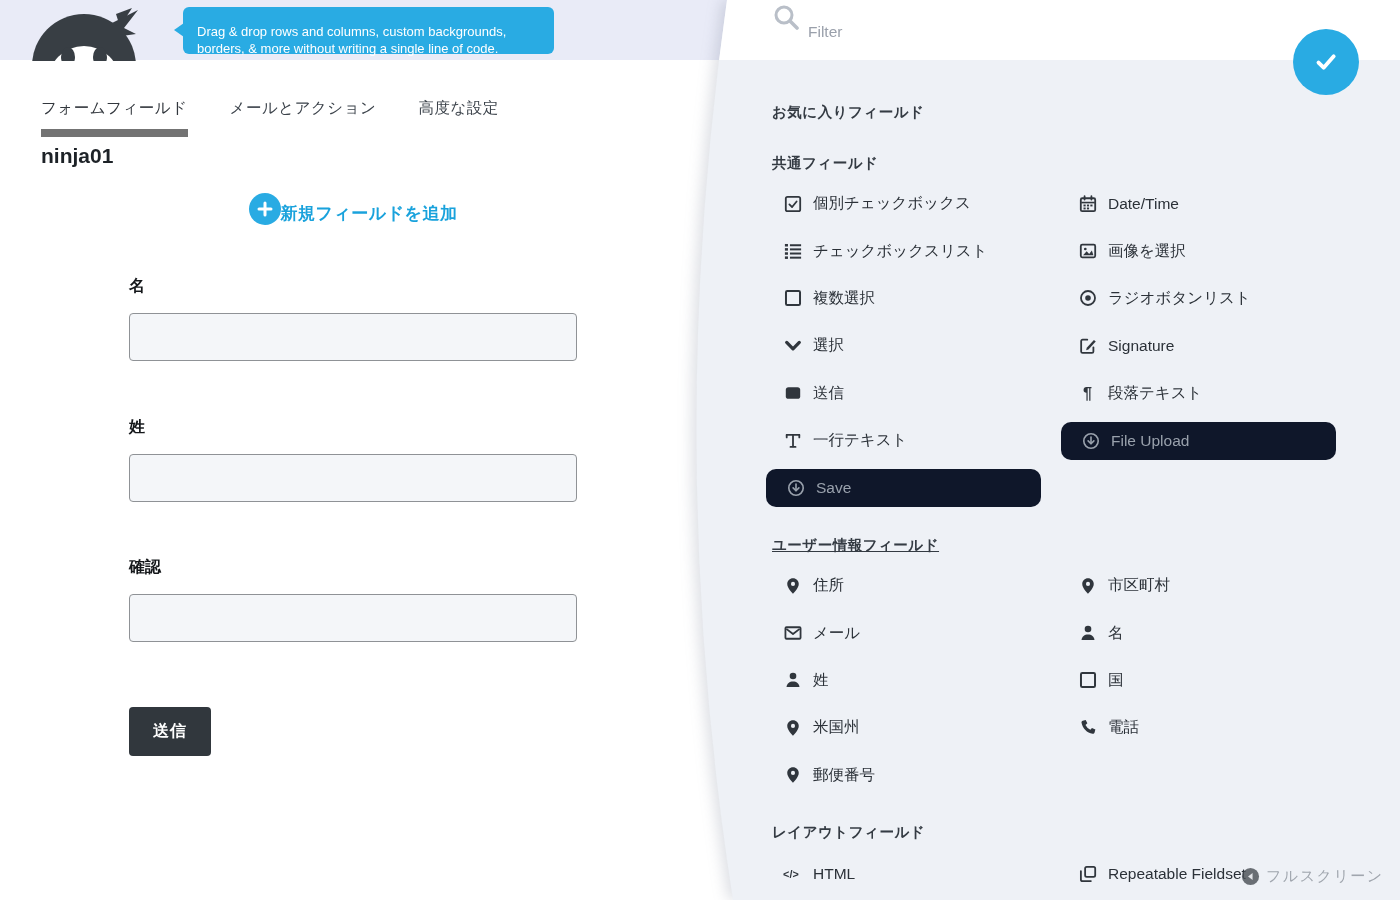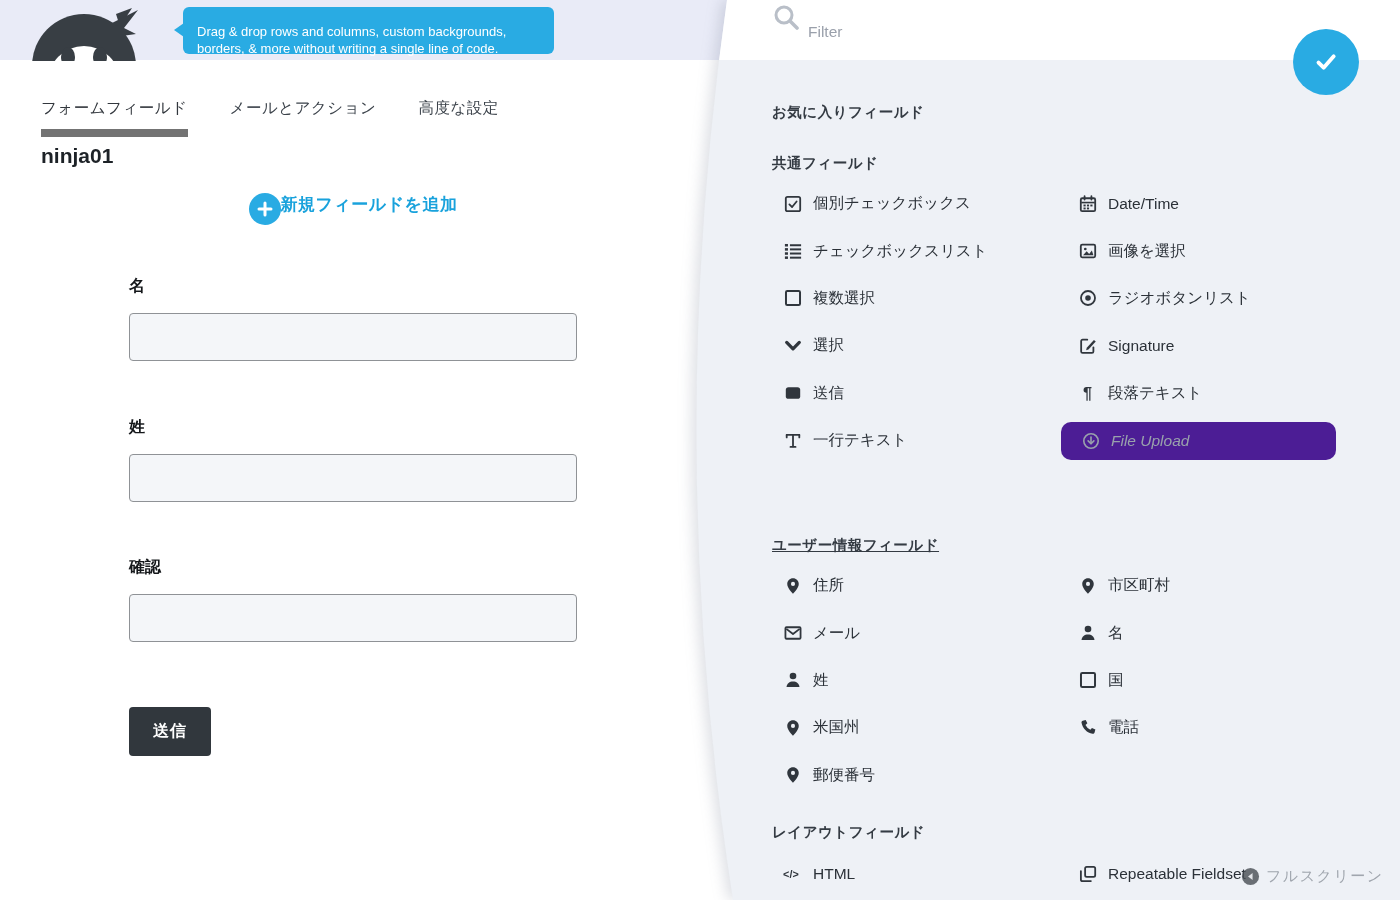--- a/index.html
+++ b/index.html
@@ -21,21 +21,21 @@
     content:"";position:absolute;left:-9px;top:16px;width:0;height:0;
     border-top:7px solid transparent;border-bottom:7px solid transparent;border-right:10px solid #29abe3;
   }
   .tooltip span{display:block;white-space:nowrap;}
   
   .tabs{position:absolute;left:41px;top:98px;display:flex;gap:42px;z-index:2;}
   .tab{font-size:15.5px;color:#3c434b;padding-bottom:10px;letter-spacing:.5px;cursor:pointer;}
   .tab.active{border-bottom:8px solid #737373;color:#32373d;}
   
   .form-title{position:absolute;left:41px;top:144px;font-size:21px;font-weight:700;color:#1d2227;z-index:2;}
-  .add-row{position:absolute;left:129px;top:193px;width:448px;display:flex;align-items:flex-start;justify-content:center;gap:0;z-index:2;cursor:pointer;}
+  .add-row{position:absolute;left:129px;top:193px;width:448px;display:flex;align-items:flex-end;justify-content:center;gap:0;z-index:2;cursor:pointer;}
   .add-circle{width:32px;height:32px;border-radius:50%;background:#29abe3;display:flex;align-items:center;justify-content:center;flex:0 0 32px;}
   .add-label{font-size:17px;font-weight:700;color:#19a2dc;letter-spacing:.5px;}
   .field-group{position:absolute;left:129px;width:448px;z-index:2;}
   .fg-label{font-size:16px;font-weight:700;color:#14171a;display:block;margin-bottom:16px;}
   .fg-input{
     width:448px;height:48px;box-sizing:border-box;border:1px solid #8f9296;border-radius:4px;
     background:#f4f6f9;font-size:15px;padding:0 10px;color:#2b3138;
   }
   .submit-btn{
     position:absolute;left:129px;top:707px;width:82px;height:49px;border:none;border-radius:4px;
@@ -61,22 +61,22 @@
   .sec-h.user{top:536px;text-decoration:underline;}
   .sec-h.layout{top:823px;}
   .items-grid{position:absolute;left:0;width:592px;display:grid;grid-template-columns:295px 295px;grid-auto-rows:47.4px;}
   .items-grid.common{top:180px;}
   .items-grid.user{top:562px;}
   .items-grid.layout{top:850px;}
   .field-item{display:flex;align-items:center;gap:10px;padding-left:17px;font-size:15.5px;color:#2b3138;cursor:grab;}
   .fi-icon{width:20px;height:20px;flex:0 0 20px;display:flex;align-items:center;justify-content:center;color:#30363d;}
   .fi-label{white-space:nowrap;}
   .field-item.disabled{
-    background:#4c1d95;border-radius:10px;height:38px;align-self:center;box-sizing:border-box;
-    width:calc(100% - 20px);padding-left:20px;color:#99a1ac;cursor:default;font-style:italic;
+    background:#0f172a;border-radius:10px;height:38px;align-self:center;box-sizing:border-box;
+    width:calc(100% - 20px);padding-left:20px;color:#99a1ac;cursor:default;
   }
   .field-item.disabled .fi-icon{color:#99a1ac;}
   
   .fullscreen{position:absolute;left:1241px;top:867px;display:flex;align-items:flex-start;gap:6px;z-index:6;cursor:pointer;}
   .fs-label{font-size:15px;color:#a0a6ae;letter-spacing:1.5px;}
 </style>
 </head>
 <body>
 
 <div class="top-strip"></div>
@@ -281,20 +281,30 @@
       <div class="field-item disabled">
     <span class="fi-icon">
           <svg width="18" height="18" viewBox="0 0 20 20">
             <circle cx="10" cy="10" r="8" fill="none" stroke="currentColor" stroke-width="1.8"></circle>
             <path d="M10 5.6v7.2" stroke="currentColor" stroke-width="1.8" fill="none" stroke-linecap="round"></path>
             <path d="M6.8 9.9l3.2 3.2 3.2-3.2" fill="none" stroke="currentColor" stroke-width="1.8" stroke-linecap="round" stroke-linejoin="round"></path>
           </svg>
         </span>
     <span class="fi-label">File Upload</span>
   </div>
+      <div class="field-item disabled">
+    <span class="fi-icon">
+          <svg width="18" height="18" viewBox="0 0 20 20">
+            <circle cx="10" cy="10" r="8" fill="none" stroke="currentColor" stroke-width="1.8"></circle>
+            <path d="M10 5.6v7.2" stroke="currentColor" stroke-width="1.8" fill="none" stroke-linecap="round"></path>
+            <path d="M6.8 9.9l3.2 3.2 3.2-3.2" fill="none" stroke="currentColor" stroke-width="1.8" stroke-linecap="round" stroke-linejoin="round"></path>
+          </svg>
+        </span>
+    <span class="fi-label">Save</span>
+  </div>
     </div>
 
   <div class="sec-h user">ユーザー情報フィールド</div>
   <div class="items-grid user">
       <div class="field-item">
     <span class="fi-icon">
           <svg width="18" height="18" viewBox="0 0 20 20">
             <path d="M10 1.4c-3.6 0-6.4 2.8-6.4 6.4 0 4.7 6.4 10.8 6.4 10.8s6.4-6.1 6.4-10.8c0-3.6-2.8-6.4-6.4-6.4z" fill="currentColor"></path>
             <circle cx="10" cy="7.7" r="2.3" fill="#eef1f6"></circle>
           </svg>

